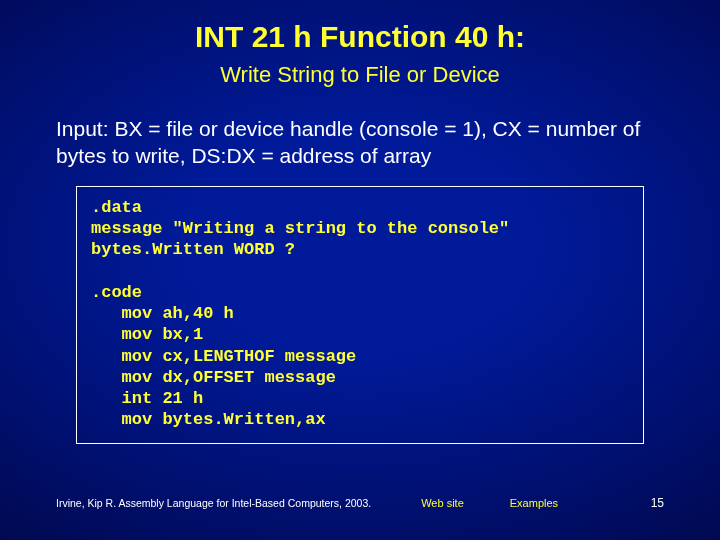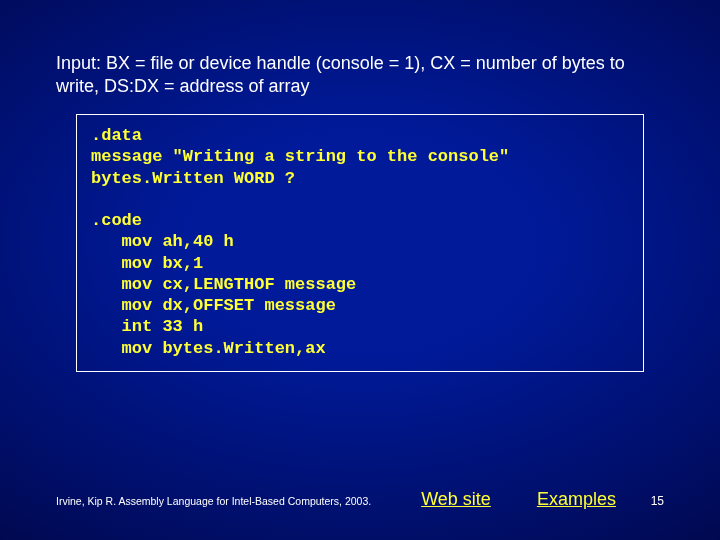--- a/index.html
+++ b/index.html
@@ -31,21 +31,21 @@
     margin: 2px auto 0 auto;
   }
   .subtitle {
     text-align: center;
     font-size: 22px;
     color: #ffff33;
     margin-top: 4px;
   }
   .input-desc {
     color: #ffffff;
-    font-size: 18px;
+    font-size: 21px;
     margin: 28px 56px 0 56px;
     line-height: 1.28;
   }
   .code-box {
     margin: 16px 76px 0 76px;
     border: 1px solid #ffffff;
     padding: 10px 14px 12px 14px;
     font-family: "Courier New", monospace;
     font-size: 17px;
     font-weight: bold;
@@ -61,56 +61,57 @@
     display: flex;
     align-items: baseline;
     font-size: 10.5px;
     gap: 28px;
   }
   .footer .cite {
     color: #ffffff;
   }
   .footer .link {
     color: #ffff33;
-    text-decoration: underline;
     margin-left: 22px;
-    font-size: 18px;
+    font-size: 11px;
   }
   .footer .link2 {
     margin-left: 18px;
     text-align: right;
   }
   .footer .pagenum {
     color: #ffffff;
     font-size: 12px;
     margin-left: auto;
   }
 </style>
 </head>
 <body>
 
 <div class="slide">
 
   <div class="title">
+    <span>INT 21 h Function 40 h:</span>
     <div class="title-underline"></div>
   </div>
 
+  <div class="subtitle">Write String to File or Device</div>
 
   <div class="input-desc">Input: BX = file or device handle (console = 1), CX = number of bytes to write, DS:DX = address of array</div>
 
   <div class="code-box">.data
 message "Writing a string to the console"
 bytes.Written WORD ?
 
 .code
    mov ah,40 h
    mov bx,1
    mov cx,LENGTHOF message
    mov dx,OFFSET message
-   int 33 h
+   int 21 h
    mov bytes.Written,ax</div>
 
   <div class="footer">
     <span class="cite">Irvine, Kip R. Assembly Language for Intel-Based Computers, 2003.</span>
     <a class="link">Web site</a>
     <a class="link link2">Examples</a>
     <span class="pagenum">15</span>
   </div>
 
 </div>

